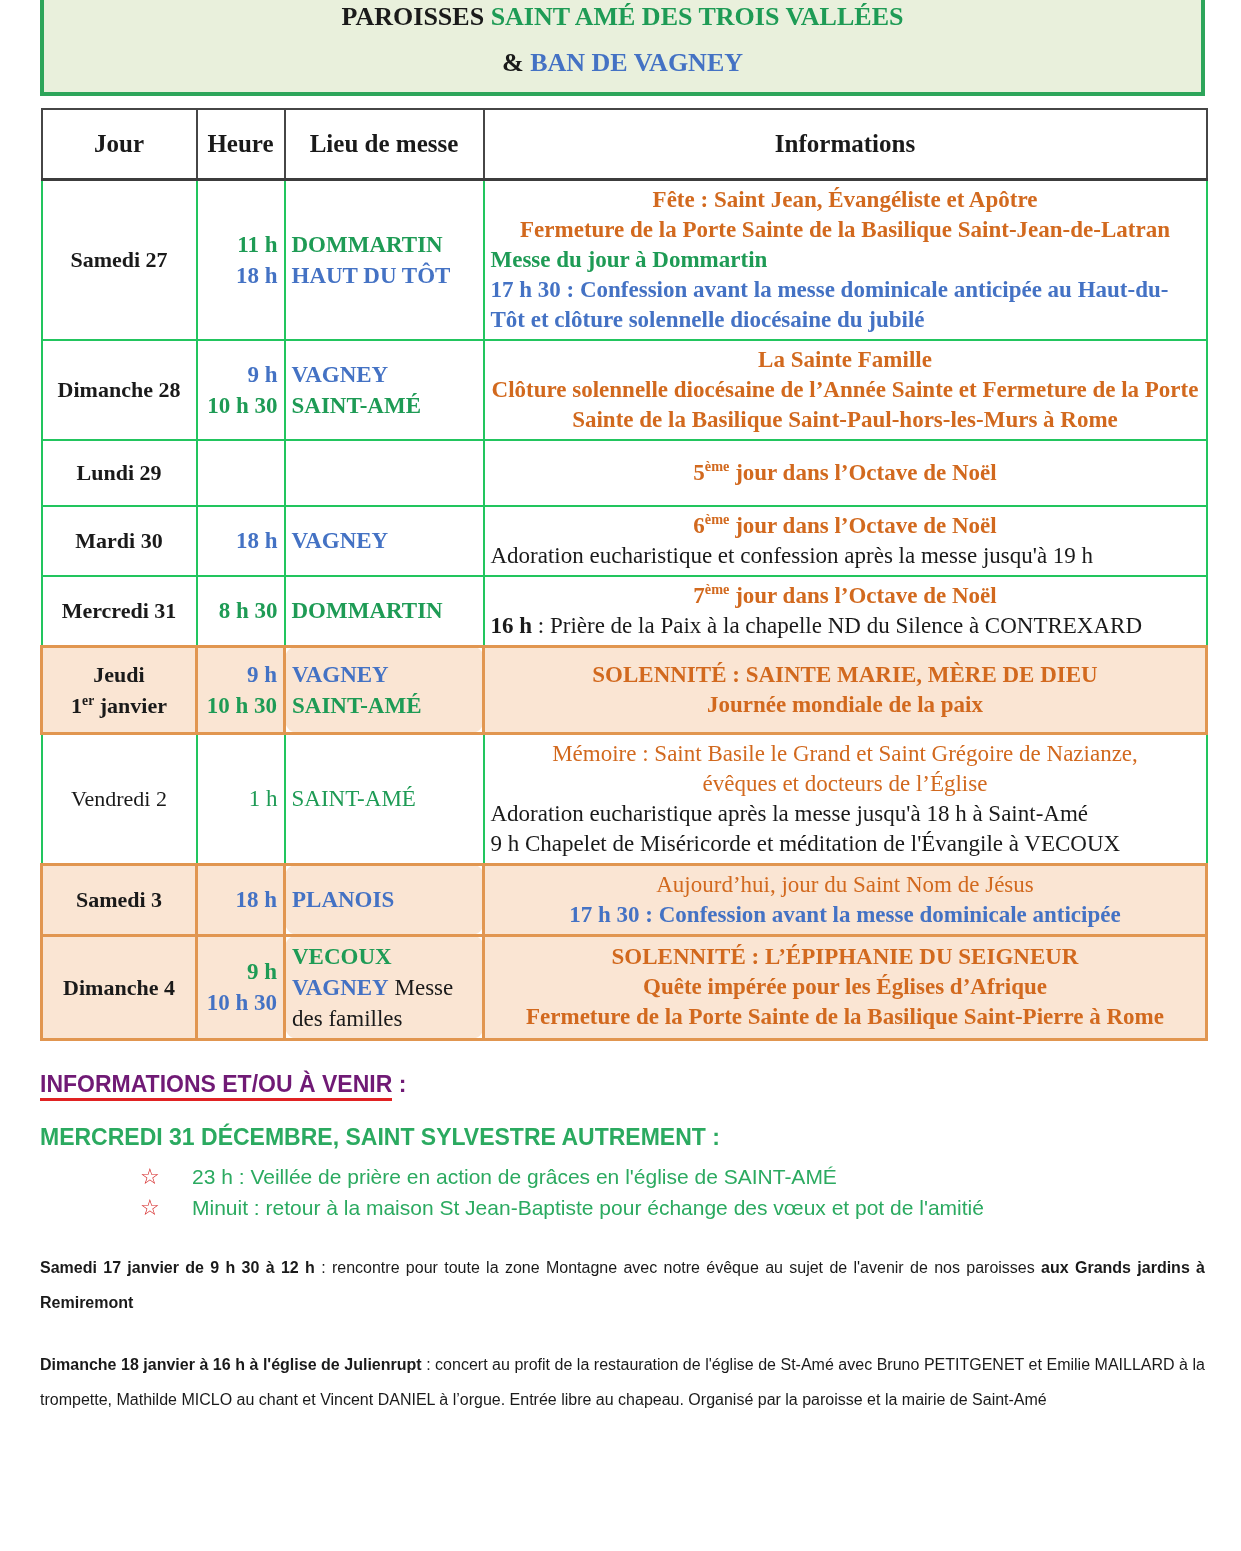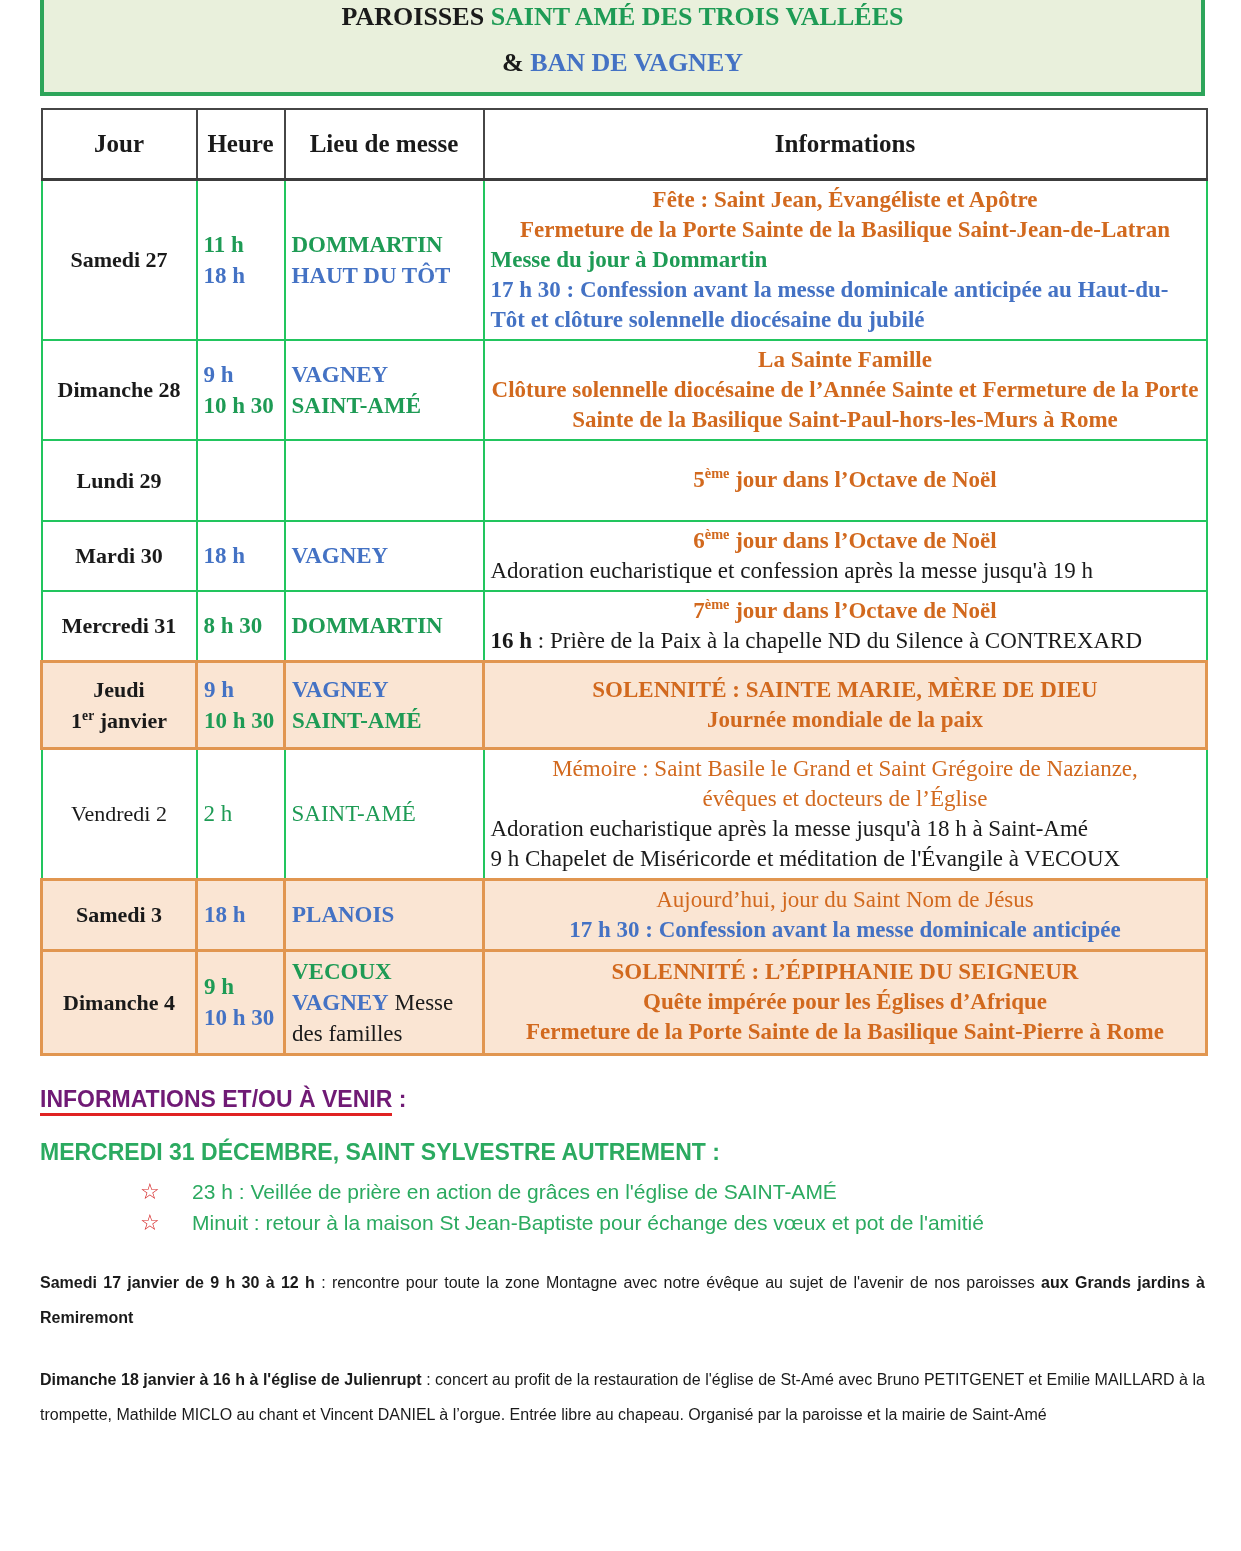--- a/index.html
+++ b/index.html
@@ -21,30 +21,30 @@
     margin-left:40px; width:1165px;
   }
   table.schedule th {
     border:2px solid #464646; border-bottom:3px solid #3C3C3C;
     height:70px; font-size:25px; font-weight:bold; text-align:center; padding:0;
   }
   table.schedule td { border:2px solid #22c55e; vertical-align:middle; padding:4px 6px; }
   tr.highlight td { border:3px solid #E19650; background:#FAE5D3; }
   tbody tr:nth-child(1){height:150px}
   tbody tr:nth-child(2){height:91px}
-  tbody tr:nth-child(3){height:81px}
+  tbody tr:nth-child(3){height:66px}
   tbody tr:nth-child(4){height:69px}
   tbody tr:nth-child(5){height:65px}
   tbody tr:nth-child(6){height:87px}
   tbody tr:nth-child(7){height:127px}
   tbody tr:nth-child(8){height:61px}
   tbody tr:nth-child(9){height:92px}
   .td-day   { text-align:center; font-size:22px; line-height:31px; }
-  .td-heure { text-align:left; font-size:23px; line-height:31px; }
-  .td-lieu  { text-align:left;   font-size:23px; line-height:31px; padding-left:8px; }
+  .td-heure { text-align:right; font-size:23px; line-height:31px; }
+  .td-lieu  { text-align:left;   font-size:23px; line-height:31px; padding-left:8px;border-radius:13px; }
   .td-info  { font-size:23px; line-height:30px; padding:3px 9px; }
   .info-line.align-center { text-align:center; }
   .info-line.align-left   { text-align:left; }
   .cell-line { white-space:nowrap; }
   .bold { font-weight:bold; }
   .c-black  { color:#1a1a1a; }
   .c-green  { color:#1E9B55; }
   .c-blue   { color:#4472C4; }
   .c-orange { color:#D2691E; }
   sup { font-size:0.62em; line-height:0; }
@@ -176,21 +176,21 @@
         <td class="td-info">
           <div class="info-line align-center"><span class="c-orange bold">SOLENNITÉ : SAINTE MARIE, MÈRE DE DIEU</span></div>
           <div class="info-line align-center"><span class="c-orange bold">Journée mondiale de la paix</span></div>
         </td>
       </tr>
       <tr>
         <td class="td-day">
           <div class="cell-line"><span class="c-black">Vendredi 2</span></div>
         </td>
         <td class="td-heure">
-          <div class="cell-line"><span class="c-green">2 h</span></div>
+          <div class="cell-line"><span class="c-green">1 h</span></div>
         </td>
         <td class="td-lieu">
           <div class="cell-line"><span class="c-green">SAINT-AMÉ</span></div>
         </td>
         <td class="td-info">
           <div class="info-line align-center"><span class="c-orange">Mémoire : Saint Basile le Grand et Saint Grégoire de Nazianze,</span></div>
           <div class="info-line align-center"><span class="c-orange">évêques et docteurs de l’Église</span></div>
           <div class="info-line align-left"><span class="c-black">Adoration eucharistique après la messe jusqu'à 18 h à Saint-Amé</span></div>
           <div class="info-line align-left"><span class="c-black">9 h Chapelet de Miséricorde et méditation de l'Évangile à VECOUX</span></div>
         </td>

